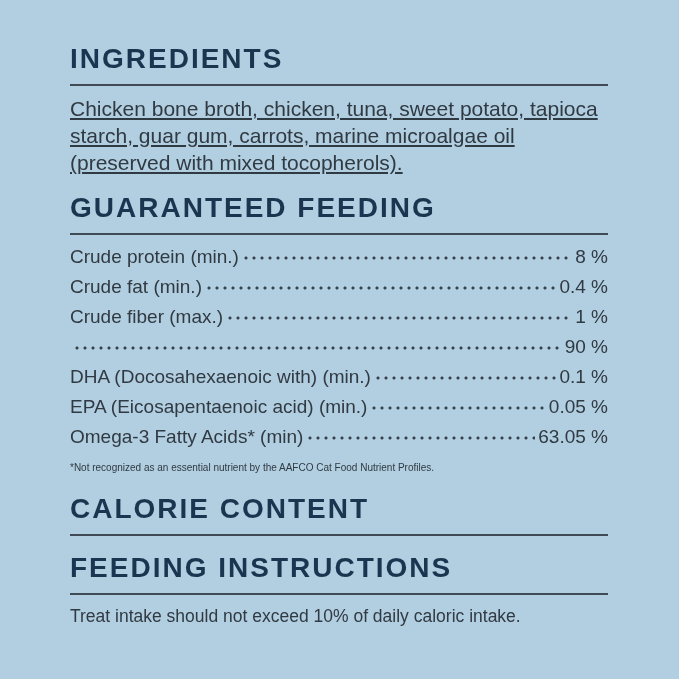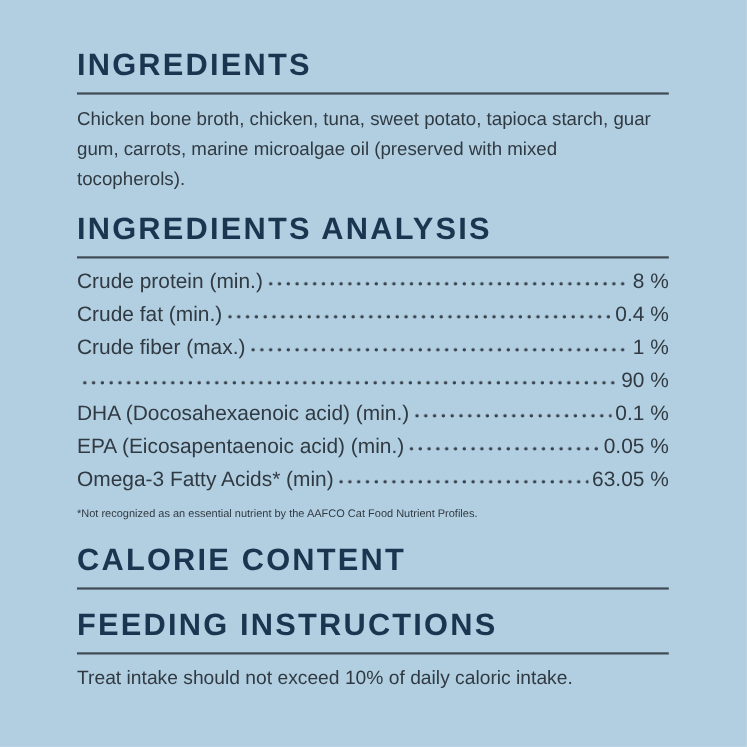--- a/index.html
+++ b/index.html
@@ -20,22 +20,23 @@
     color:#1b3550;
   }
   .heading.first{margin-top:43px;}
   .rule{
     border:none;
     border-top:2px solid #414b55;
     margin:9px 0 0 0;
   }
   .body-text{
     margin:9px 0 0 0;
-    font-size:17px;
+    font-size:21px;
     line-height:27px;
+    text-decoration:underline;
   }
   .ga-table{margin-top:7px;}
   .ga-row{
     display:flex;
     align-items:center;
     height:30px;
     font-size:19px;
   }
   .ga-label{white-space:nowrap;}
   .ga-leader{
@@ -68,21 +69,21 @@
 </style>
 </head>
 <body>
 
 <div class="page">
 
   <h2 class="heading first">INGREDIENTS</h2>
   <hr class="rule">
   <p class="body-text">Chicken bone broth, chicken, tuna, sweet potato, tapioca starch, guar gum, carrots, marine microalgae oil (preserved with mixed tocopherols).</p>
 
-  <h2 class="heading ga-gap">INGREDIENTS ANALYSIS</h2>
+  <h2 class="heading ga-gap">GUARANTEED FEEDING</h2>
   <hr class="rule">
 
   <div class="ga-table">
 
       <div class="ga-row">
         <span class="ga-label">Crude protein (min.)</span>
         <span class="ga-leader"></span>
         <span class="ga-value">8 %</span>
       </div>
 
@@ -97,21 +98,21 @@
         <span class="ga-leader"></span>
         <span class="ga-value">1 %</span>
       </div>
 
       <div class="ga-row">
         <span class="ga-leader"></span>
         <span class="ga-value">90 %</span>
       </div>
 
       <div class="ga-row">
-        <span class="ga-label">DHA (Docosahexaenoic acid) (min.)</span>
+        <span class="ga-label">DHA (Docosahexaenoic with) (min.)</span>
         <span class="ga-leader"></span>
         <span class="ga-value">0.1 %</span>
       </div>
 
       <div class="ga-row">
         <span class="ga-label">EPA (Eicosapentaenoic acid) (min.)</span>
         <span class="ga-leader"></span>
         <span class="ga-value">0.05 %</span>
       </div>
 

